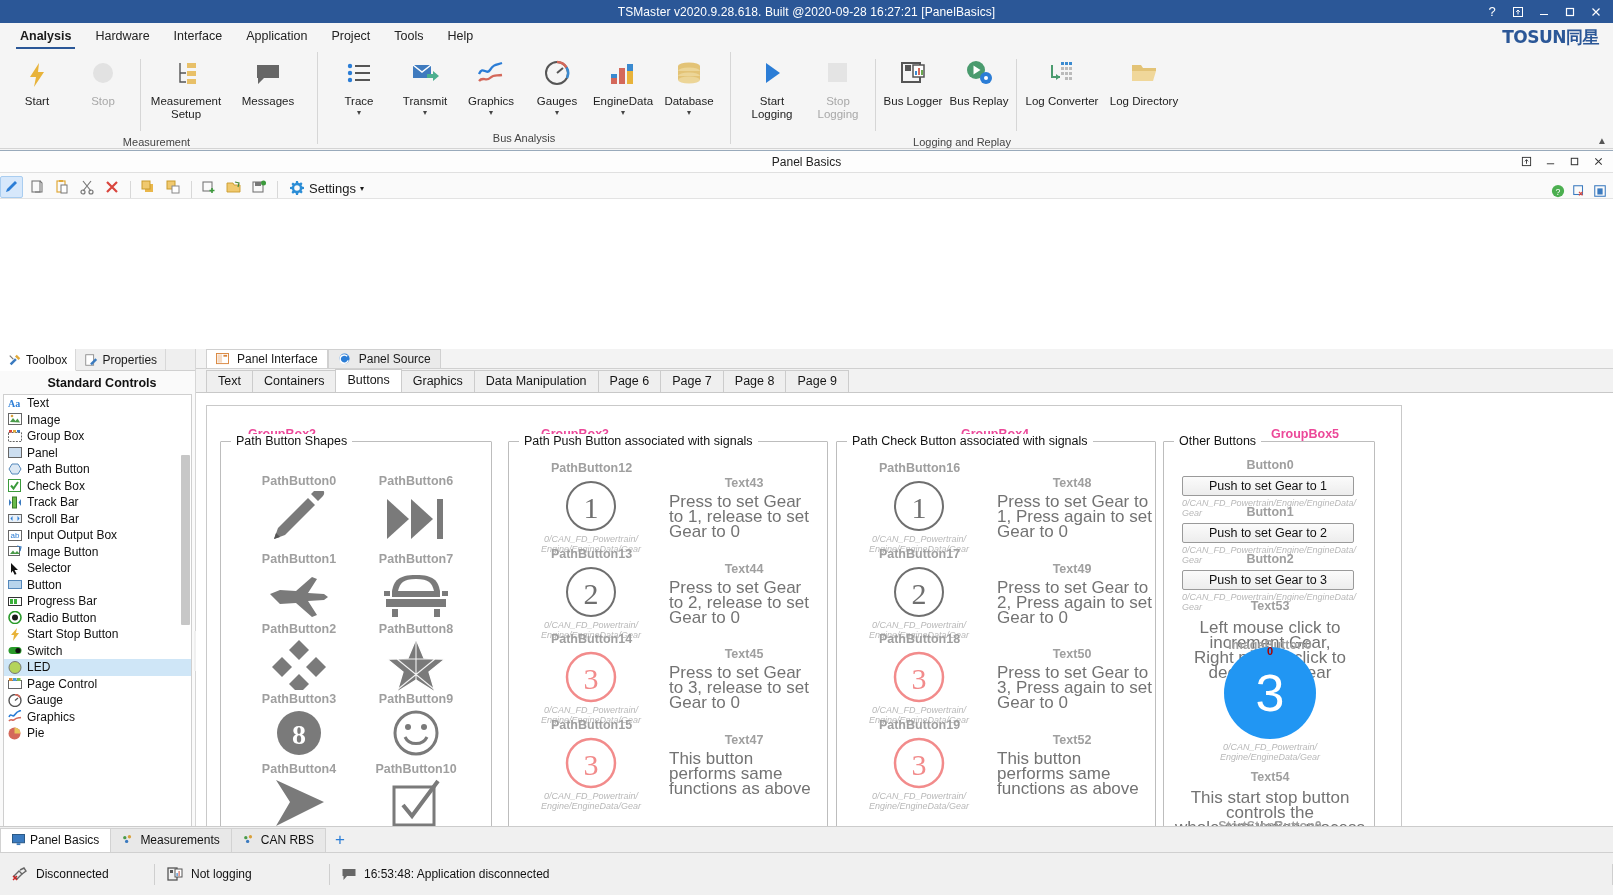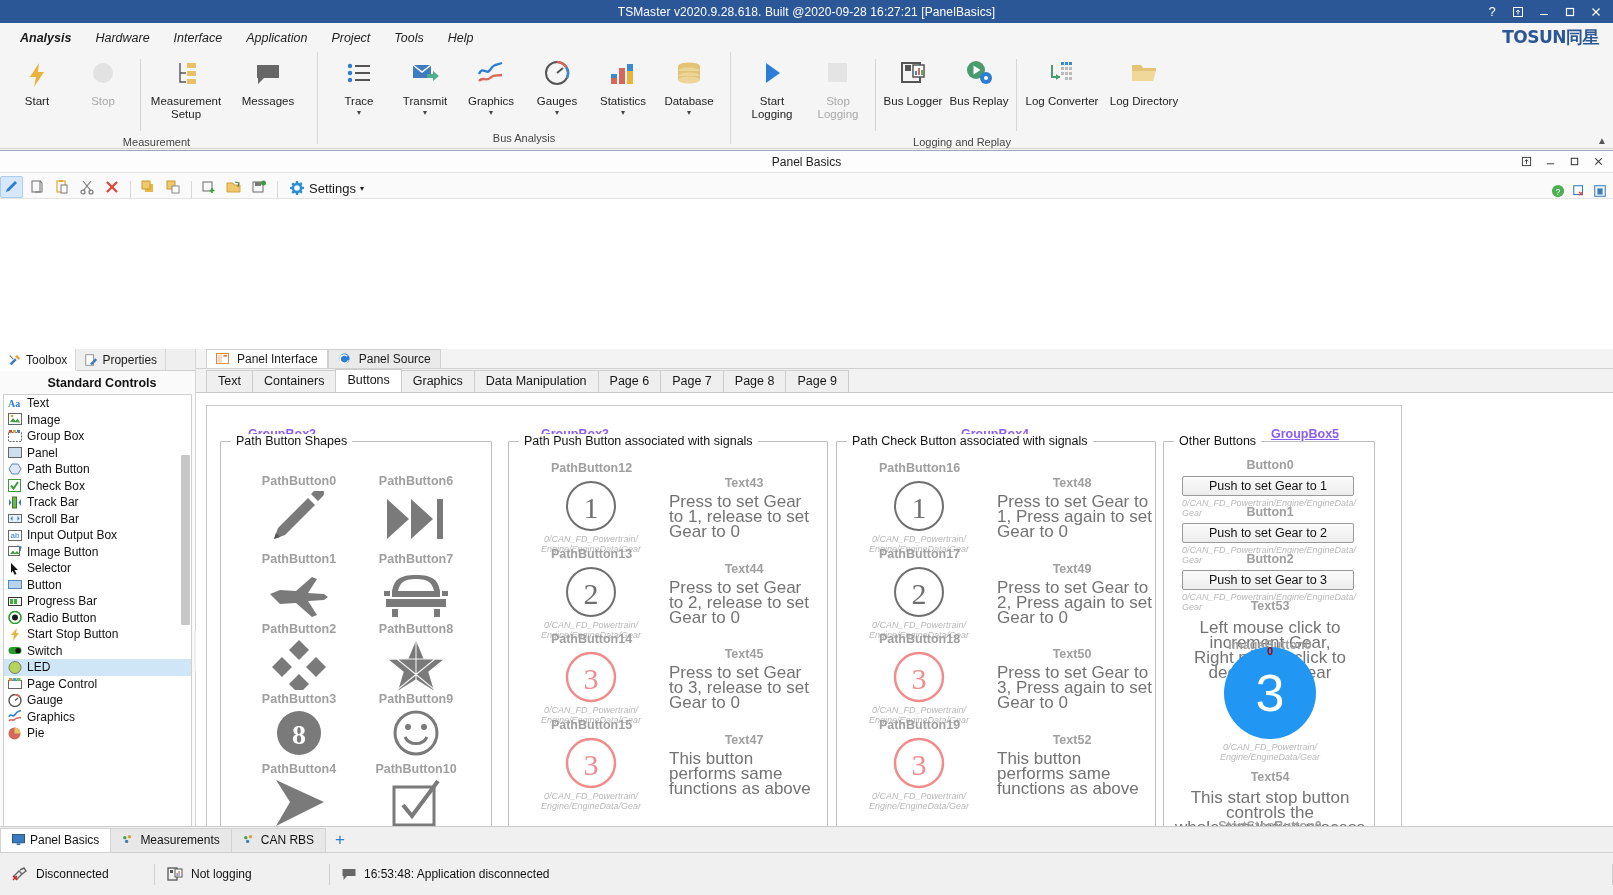--- a/index.html
+++ b/index.html
@@ -19,21 +19,21 @@
     display:flex; align-items:center; justify-content:center;
   }
   .titlebar .tb-title { font-size:12px; letter-spacing:0.1px; }
   .titlebar .tb-btns { position:absolute; right:4px; top:0; height:23px; display:flex; align-items:center; }
   .tb-btn { width:26px; height:23px; display:flex; align-items:center; justify-content:center;
             color:#fff; font-size:13px; cursor:default; }
 
   
   .menubar {
     position:absolute; left:0; top:23px; width:1613px; height:26px;
-    background:#f5f5f5; display:flex; align-items:flex-end; padding-left:8px;font-style:italic;
+    background:#f5f5f5; display:flex; align-items:center; padding-left:8px;
   }
   .menu-item { padding:4px 12px; font-size:12.5px; color:#222; position:relative; }
   .menu-item.active { font-weight:bold; color:#1a1a1a; }
   .menu-item.active::after {
     content:""; position:absolute; left:8px; right:8px; bottom:-2px; height:2px; background:#2b5797;
   }
   .brandlogo {
     position:absolute; right:14px; top:26px; font-size:17px; font-weight:bold;
     color:#2b5797; letter-spacing:-0.5px; font-family:"DejaVu Sans", sans-serif;
   }
@@ -116,21 +116,21 @@
             background:#efefef; color:#161616; margin-right:-1px; }
   .subtab.active { background:#fff; position:relative; z-index:3; padding-bottom:5px; }
 
   .canvas { position:relative; width:1417px; height:583px; background:#fff; padding:0; }
   .outerframe { position:absolute; left:10px; top:12px; width:1196px; height:510px; border:1px solid #c9c9c9; background:#fff; }
 
   
   .gbox { position:absolute; border:1px solid #bdbdbd; border-radius:1px; }
   .gbox-legend { position:absolute; top:-8px; left:10px; background:#fff; padding:0 5px;
                  font-size:12.5px; color:#111; white-space:nowrap; }
-  .gbox-name { position:absolute; font-size:12.5px; font-weight:bold; color:#8b5cf6; white-space:nowrap;text-decoration:underline; }
+  .gbox-name { position:absolute; font-size:12.5px; font-weight:bold; color:#ec4899; white-space:nowrap; }
 
   .lbl { position:absolute; font-size:12.5px; font-weight:bold; color:#9f9f9f; text-align:center; white-space:nowrap; }
   .sigpath { position:absolute; font-size:9px; font-style:italic; color:#b8b8b8; line-height:10px;
              text-align:center; }
   .desc { position:absolute; font-size:17px; color:#737373; line-height:15px; }
 
   .pshape { position:absolute; display:flex; align-items:center; justify-content:center; }
   .gearbox { position:absolute; border:1px solid #5cc95c; border-radius:3px; background:#fff;
              display:flex; align-items:center; justify-content:center;
              font-size:12.5px; font-weight:bold; color:#0aa60a; }
@@ -298,21 +298,21 @@
         <div class="ritem">
           <div class="ico">
             <svg width="30" height="30" viewBox="0 0 30 30">
               <rect x="3" y="14" width="6" height="10" fill="#3a8ad0"></rect>
               <rect x="11" y="8" width="6" height="16" fill="#d4685a"></rect>
               <rect x="19" y="4" width="6" height="20" fill="#e8b33a"></rect>
               <rect x="3" y="18" width="6" height="6" fill="#d4685a"></rect>
               <rect x="19" y="4" width="6" height="7" fill="#3a8ad0"></rect>
             </svg>
           </div>
-          <div class="cap">Statistics</div>
+          <div class="cap">EngineData</div>
           <div class="arrow">▾</div>
         </div>
         <div class="ritem">
           <div class="ico">
             <svg width="30" height="30" viewBox="0 0 30 30">
               <ellipse cx="15" cy="6" rx="11" ry="3.5" fill="#e3c376"></ellipse>
               <rect x="4" y="6" width="22" height="5" fill="#e3c376"></rect>
               <ellipse cx="15" cy="11" rx="11" ry="3.5" fill="#ecd597"></ellipse>
               <rect x="4" y="11" width="22" height="5" fill="#e3c376"></rect>
               <ellipse cx="15" cy="16" rx="11" ry="3.5" fill="#ecd597"></ellipse>

